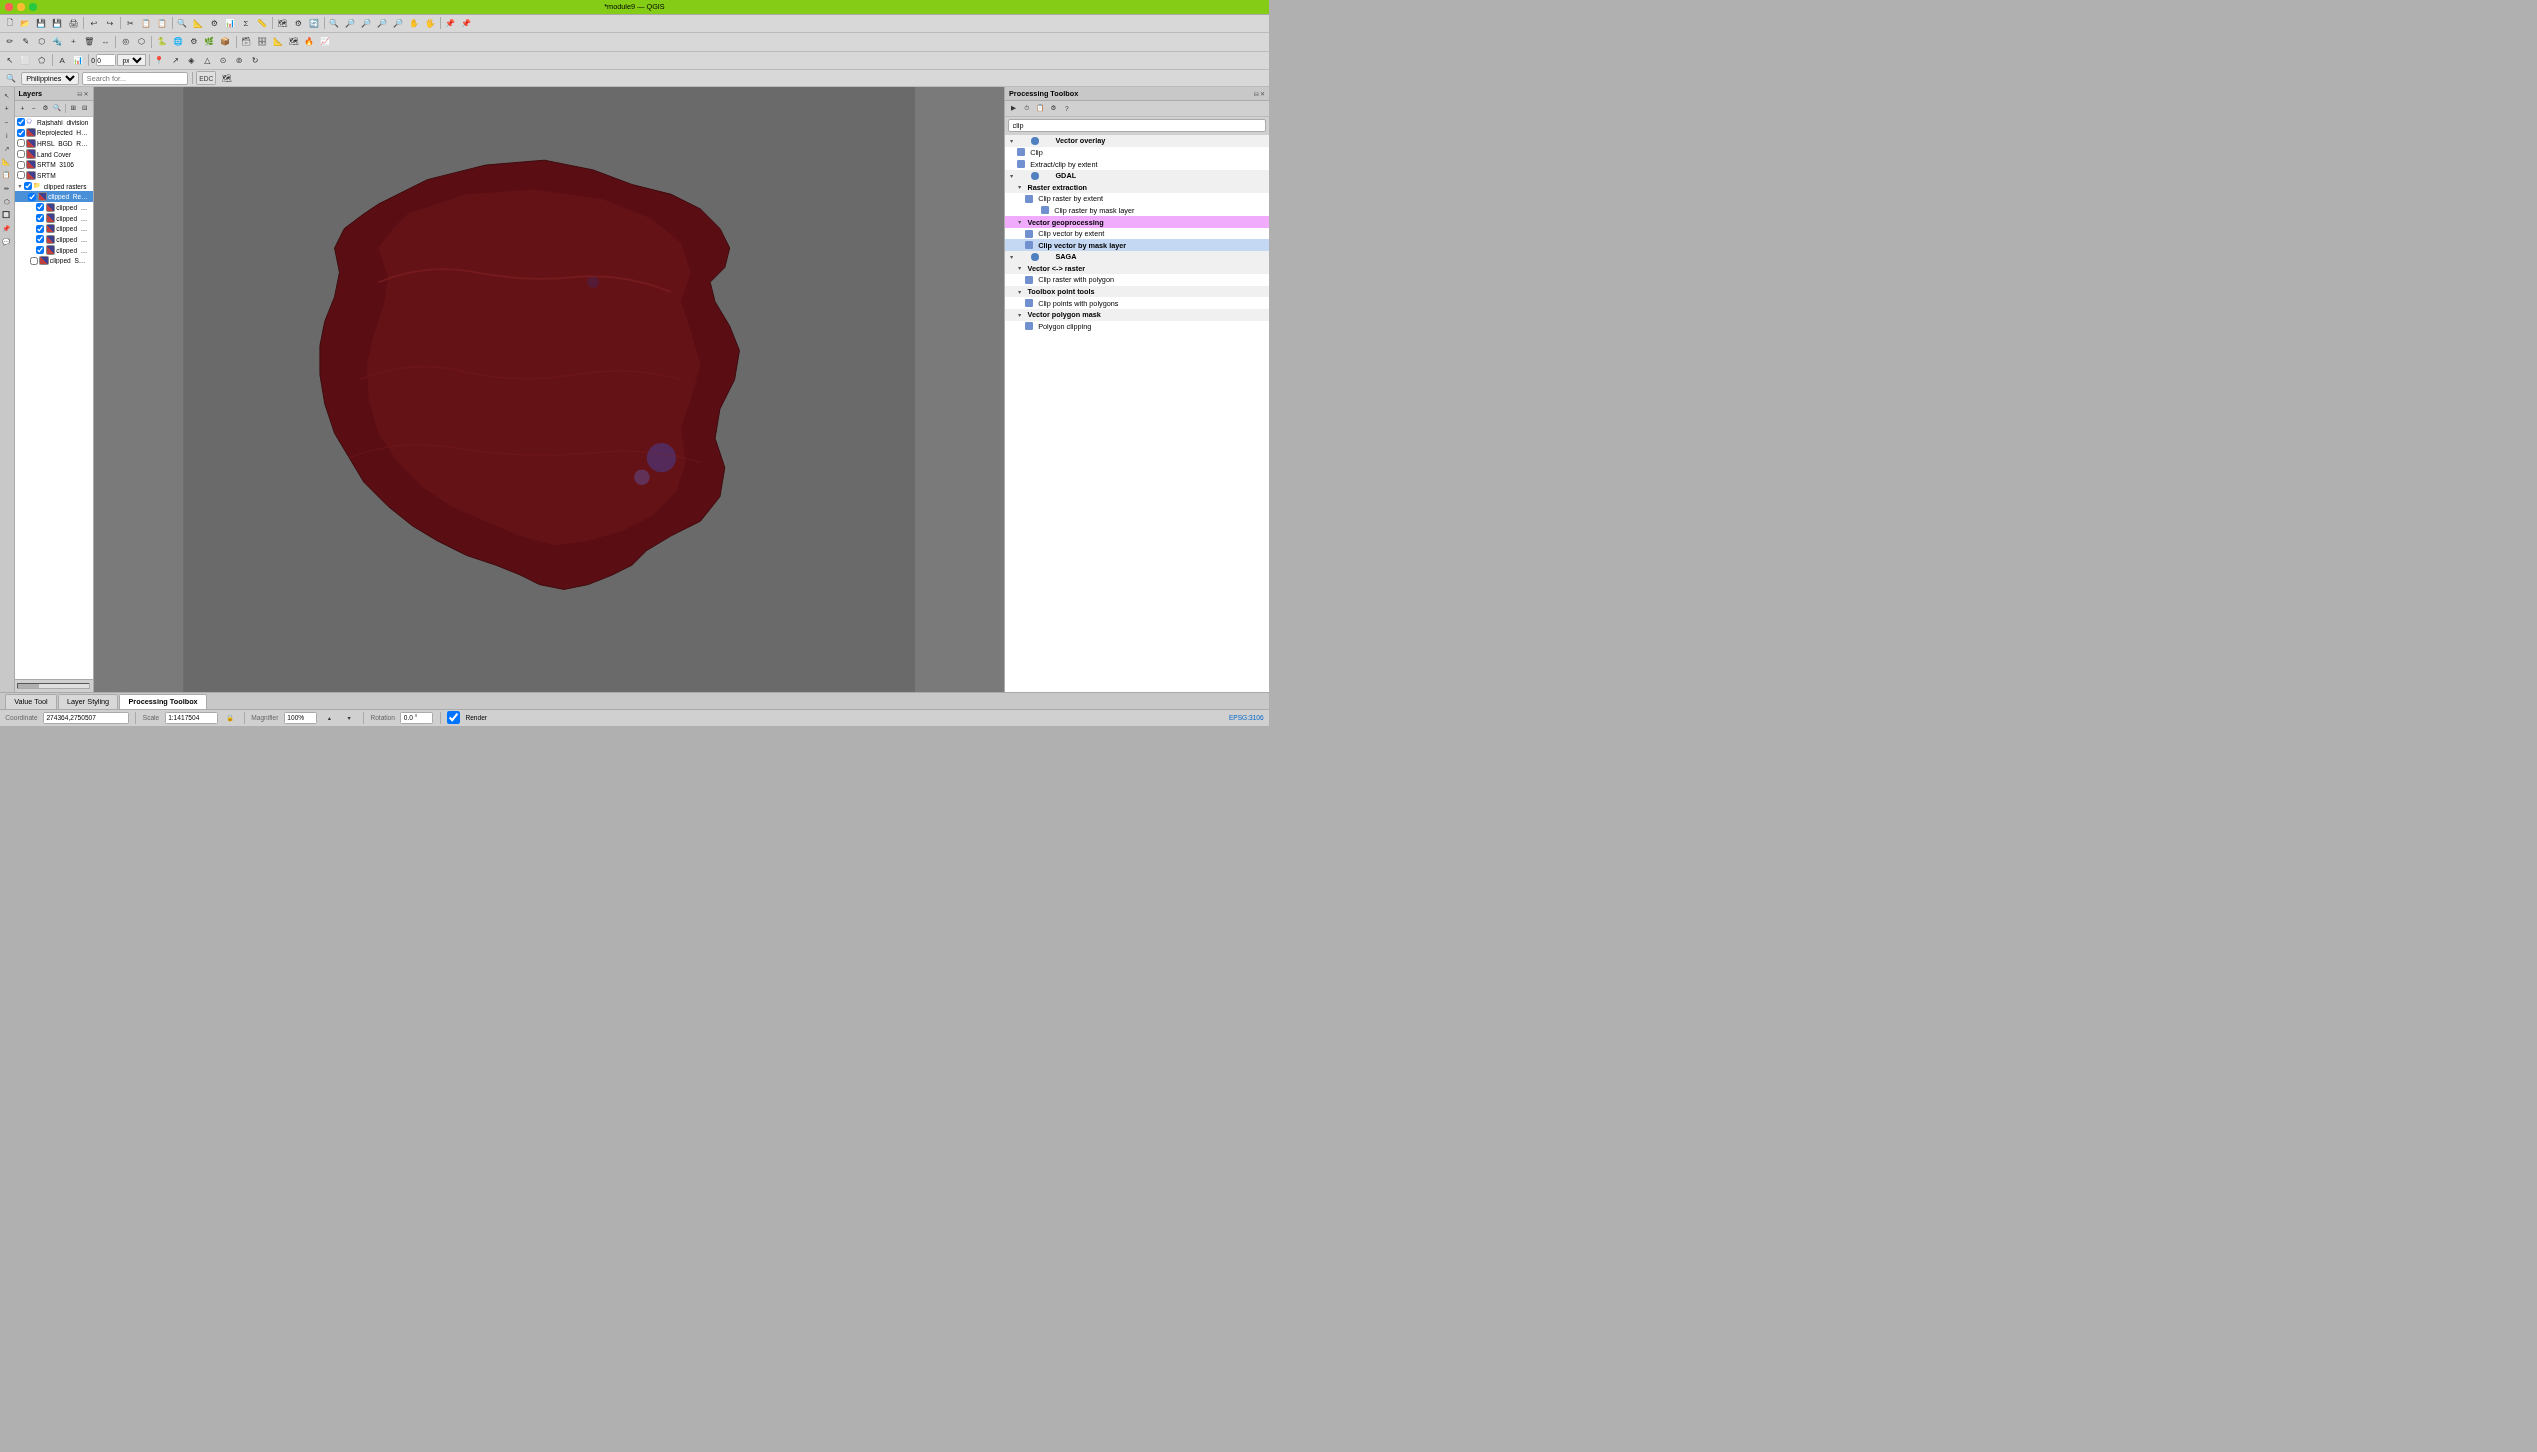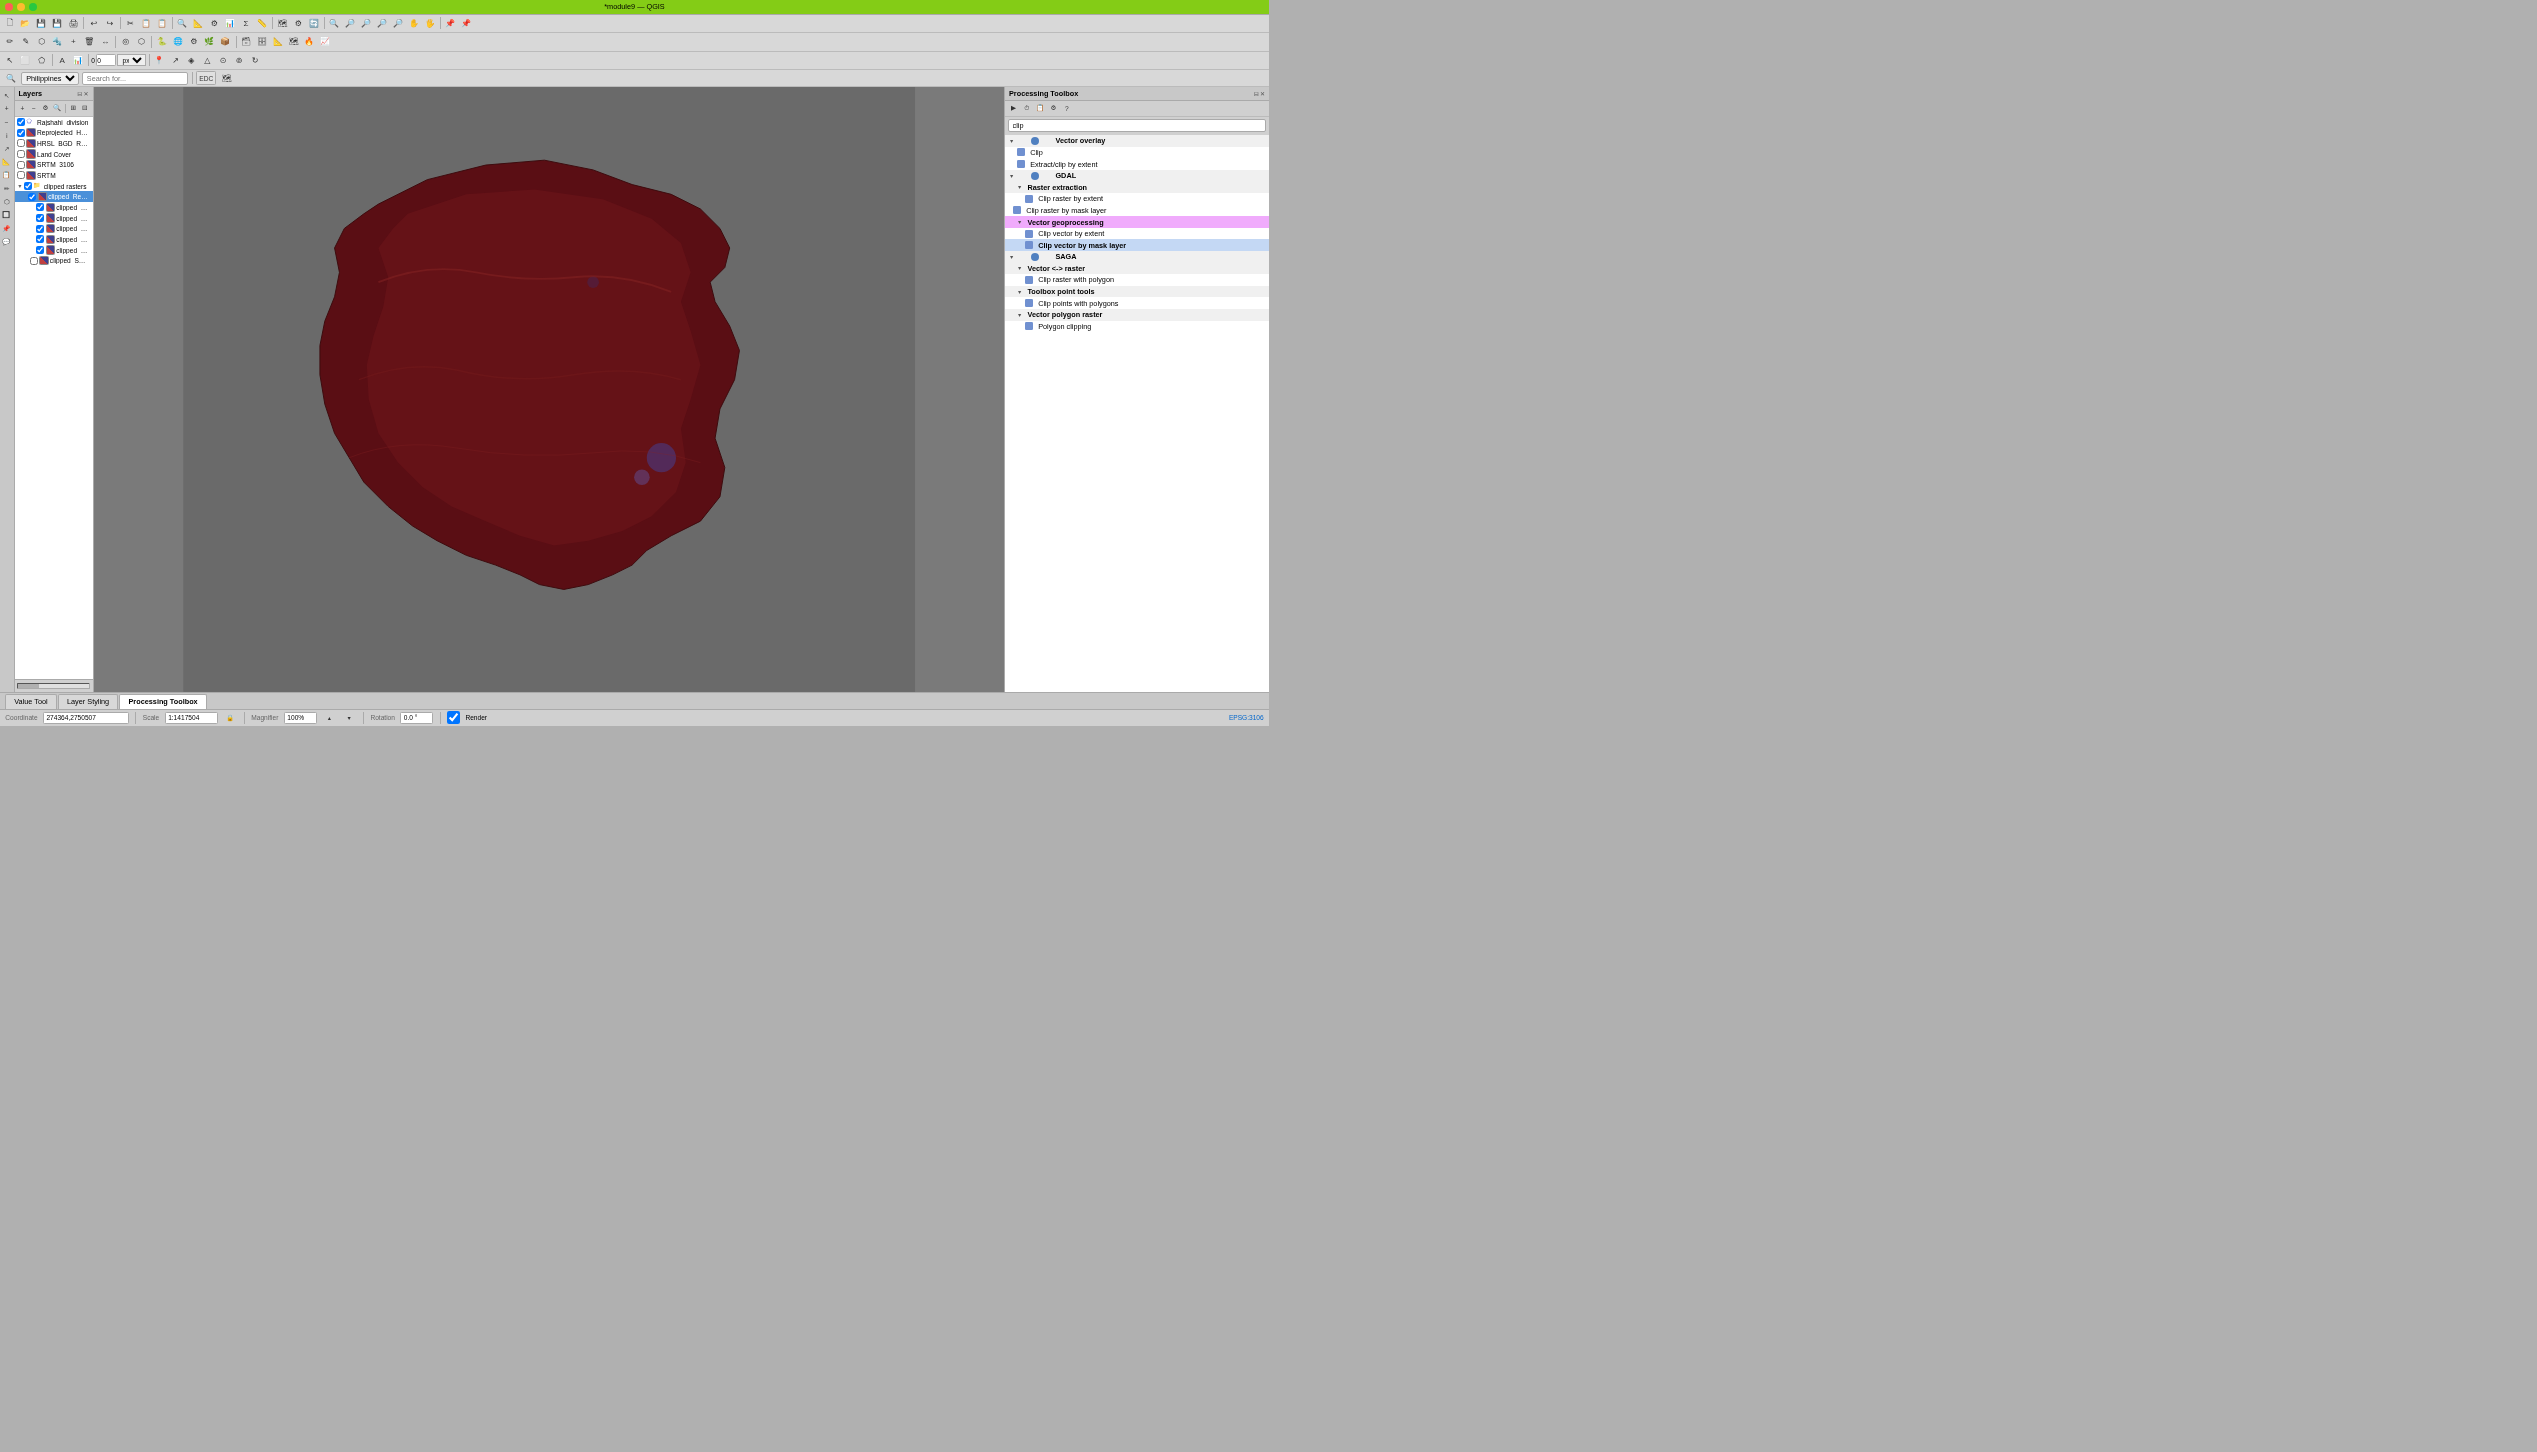--- a/index.html
+++ b/index.html
@@ -666,21 +666,21 @@
           <span>GDAL</span>
         </div>
         <div class="tree-item" style="padding-left: 12px; background: rgb(240, 240, 240); font-weight: bold;">
           <span style="font-size: 5.3px; color: rgb(85, 85, 85); margin-right: 2.6px;">▼</span>
           <span>Raster extraction</span>
         </div>
         <div class="tree-item" style="padding-left: 20px;">
           <span style="width: 8px; height: 8px; display: inline-block; margin-right: 2.6px; vertical-align: middle; background: rgb(112, 144, 208); border-radius: 1.3px;"></span>
           <span>Clip raster by extent</span>
         </div>
-        <div class="tree-item" style="padding-left: 8px;">
+        <div class="tree-item" style="padding-left: 36px;">
           <span style="width: 8px; height: 8px; display: inline-block; margin-right: 2.6px; vertical-align: middle; background: rgb(112, 144, 208); border-radius: 1.3px;"></span>
           <span>Clip raster by mask layer</span>
         </div>
         <div class="tree-item" style="padding-left: 12px; background: #f0abfc; font-weight: bold;">
           <span style="font-size: 5.3px; color: rgb(85, 85, 85); margin-right: 2.6px;">▼</span>
           <span>Vector geoprocessing</span>
         </div>
         <div class="tree-item" style="padding-left: 20px;">
           <span style="width: 8px; height: 8px; display: inline-block; margin-right: 2.6px; vertical-align: middle; background: rgb(112, 144, 208); border-radius: 1.3px;"></span>
           <span>Clip vector by extent</span>
@@ -705,21 +705,21 @@
         <div class="tree-item" style="padding-left: 12px; background: rgb(240, 240, 240); font-weight: bold;">
           <span style="font-size: 5.3px; color: rgb(85, 85, 85); margin-right: 2.6px;">▼</span>
           <span>Toolbox point tools</span>
         </div>
         <div class="tree-item" style="padding-left: 20px;">
           <span style="width: 8px; height: 8px; display: inline-block; margin-right: 2.6px; vertical-align: middle; background: rgb(112, 144, 208); border-radius: 1.3px;"></span>
           <span>Clip points with polygons</span>
         </div>
         <div class="tree-item" style="padding-left: 12px; background: rgb(240, 240, 240); font-weight: bold;">
           <span style="font-size: 5.3px; color: rgb(85, 85, 85); margin-right: 2.6px;">▼</span>
-          <span>Vector polygon raster</span>
+          <span>Vector polygon mask</span>
         </div>
         <div class="tree-item" style="padding-left: 20px;">
           <span style="width: 8px; height: 8px; display: inline-block; margin-right: 2.6px; vertical-align: middle; background: rgb(112, 144, 208); border-radius: 1.3px;"></span>
           <span>Polygon clipping</span>
         </div>
       </div>
   </div>
 </div>
 
 <div id="bottom-tabs">

